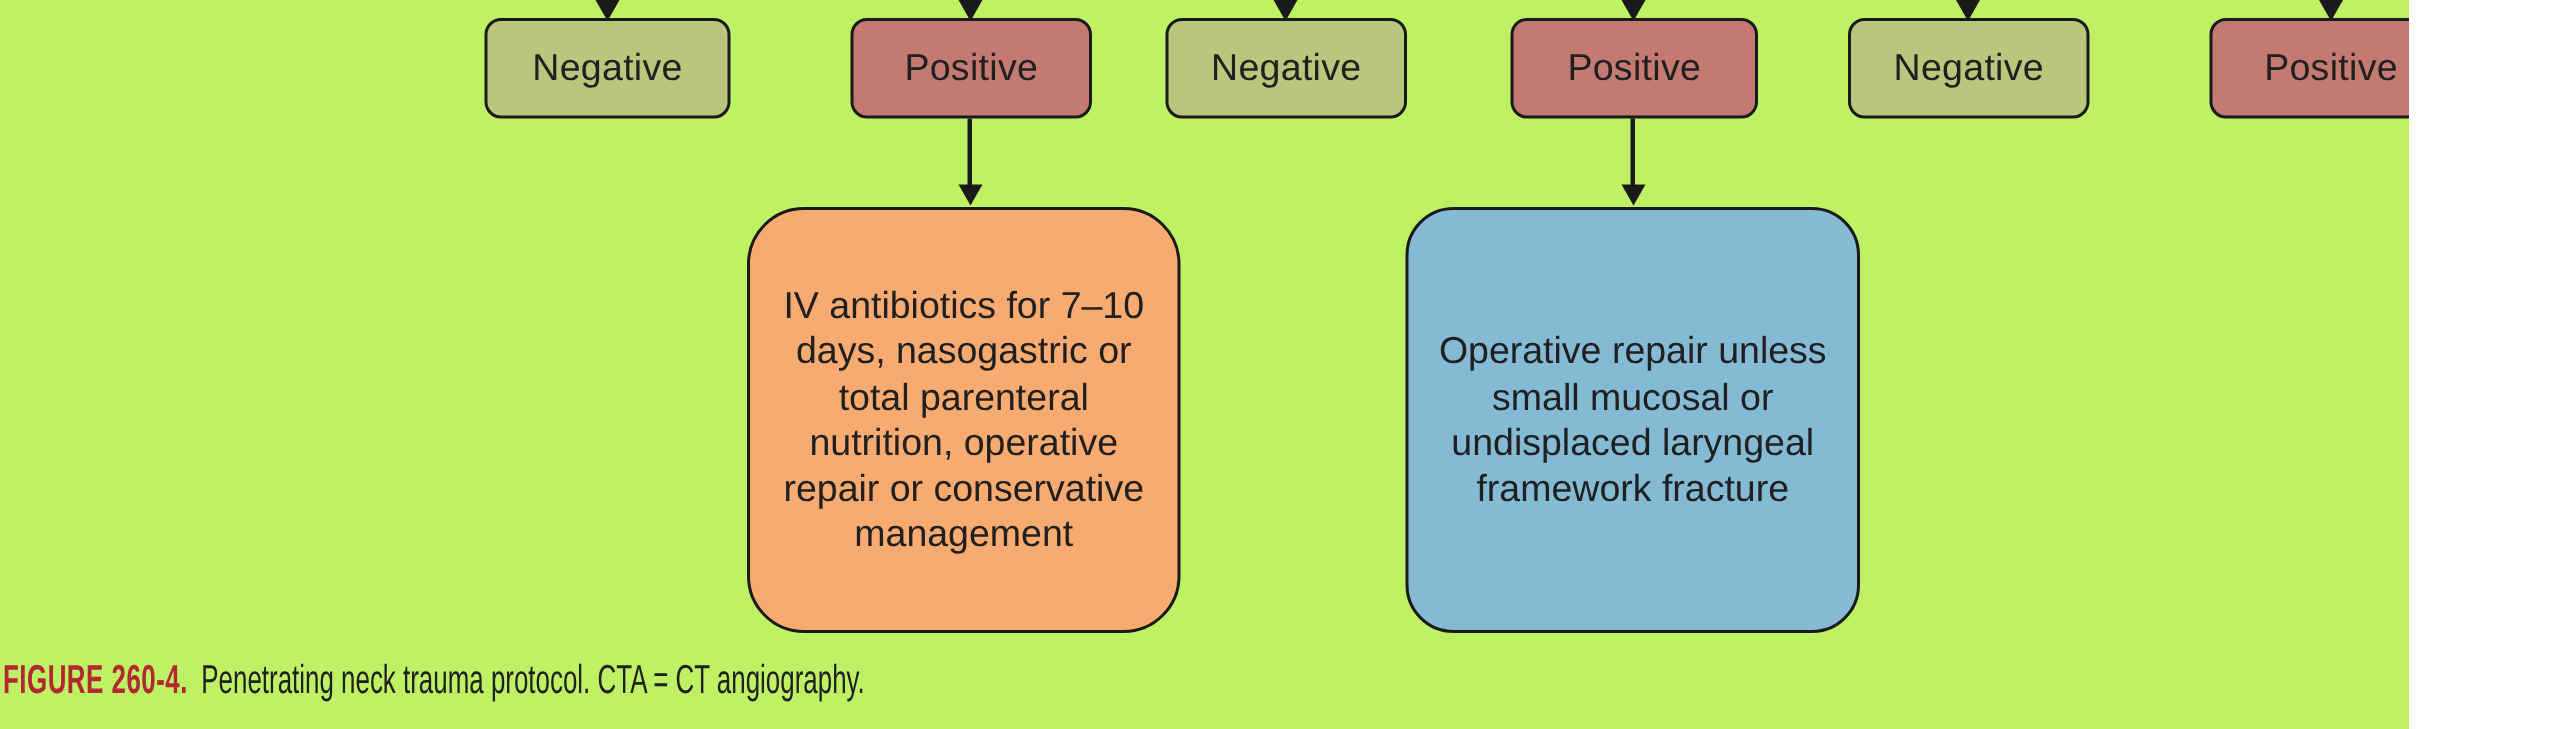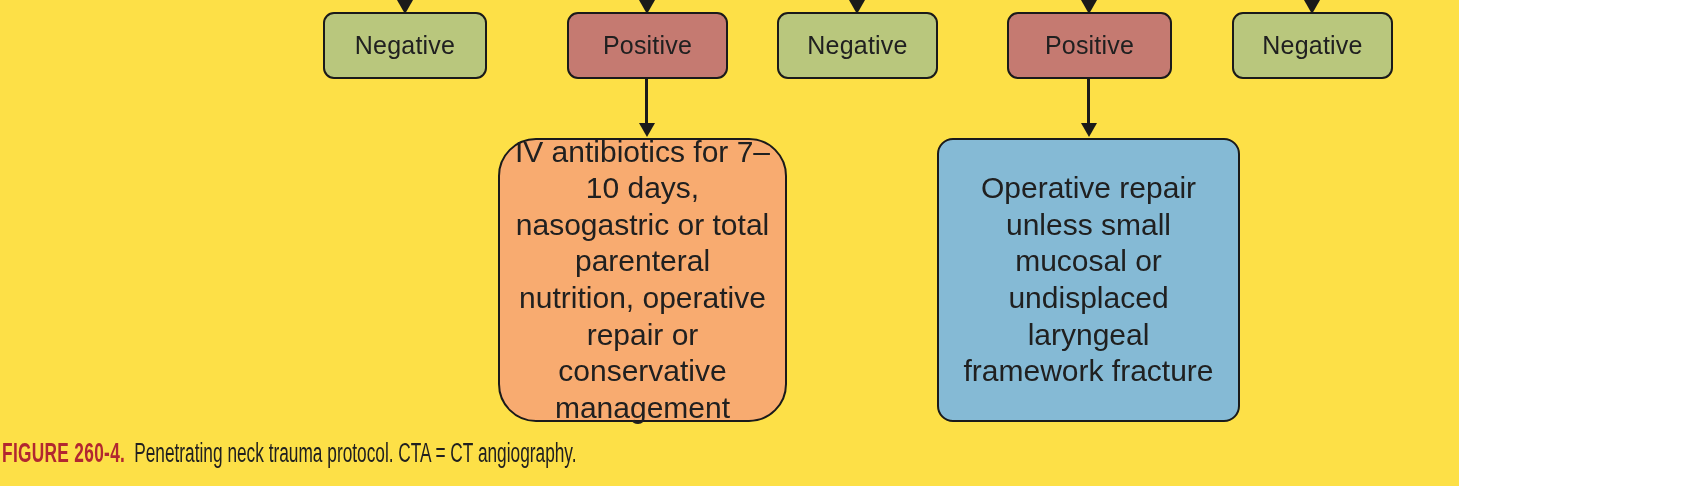--- a/index.html
+++ b/index.html
@@ -3,23 +3,23 @@
 <meta charset="utf-8">
 <style>
   html, body {
     margin: 0;
     padding: 0;
     background: #ffffff;
     font-family: "Liberation Sans", sans-serif;
   }
   .stage {
     position: relative;
-    width: 1459px;
+    width: 1606px;
     height: 486px;
-    background: #fde047;
+    background: #bef264;
     overflow: hidden;
   }
   
   .node {
     position: absolute;
     box-sizing: border-box;
     border: 2px solid var(--line-color, #1a1a1a);
     display: flex;
     align-items: center;
     justify-content: center;
@@ -31,35 +31,35 @@
     height: 67px;
     border-radius: 11px;
     font-size: 25px;
     letter-spacing: 0.2px;
   }
   .node.negative { background: var(--negative-fill, #b9c77d); }
   .node.positive { background: var(--positive-fill, #c57a71); text-align: center; }
   .node.big {
     top: 138px;
     height: 284px;
-    font-size: 30px;
+    font-size: 25px;
     line-height: 1.22;
   }
   .node.big .txt { display: block; }
   .node.antibiotics {
     left: 498px;
     width: 289px;
     border-radius: 38px;
     background: var(--antibiotics-fill, #f8ab70);
   }
   .node.antibiotics .txt { width: 256px; }
   .node.operative {
     left: 937px;
     width: 303px;
-    border-radius: 16px;
+    border-radius: 32px;
     background: var(--operative-fill, #85bad5);
   }
   .node.operative .txt { width: 262px; }
   
   .shaft {
     position: absolute;
     width: 3px;
     background: var(--line-color, #1a1a1a);
   }
   .hline {

